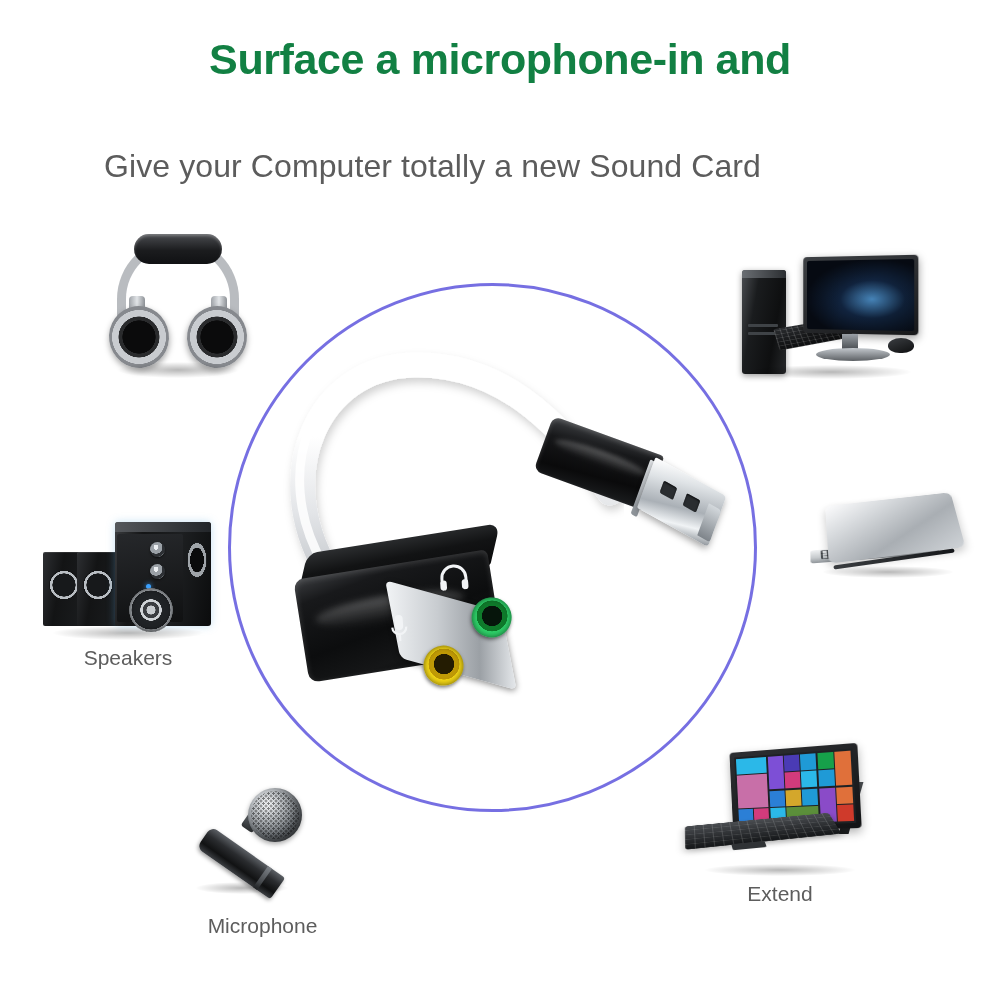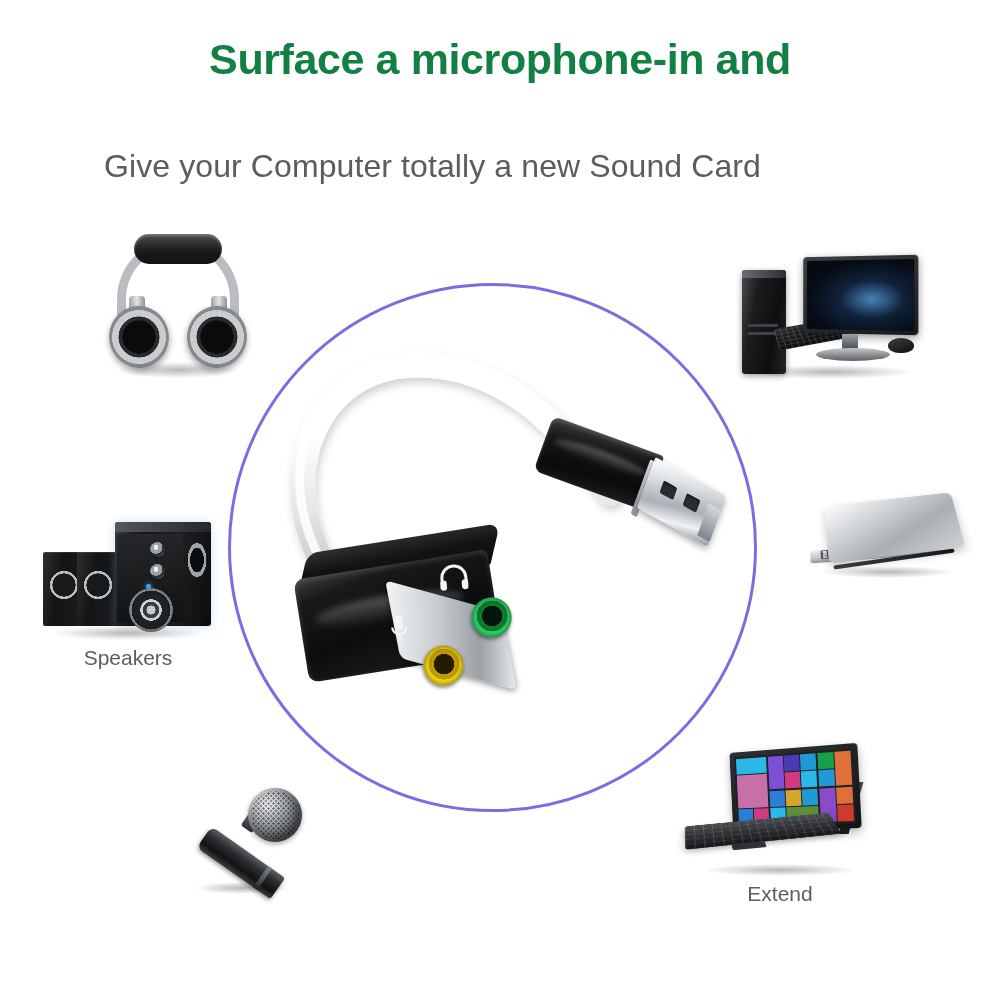--- a/index.html
+++ b/index.html
@@ -468,20 +468,21 @@
   <div class="art">
     <div class="mic-wrap">
       <div class="mic-body">
         <div class="mic-ring"></div>
       </div>
       <div class="mic-collar"></div>
       <div class="mic-head"></div>
       <div class="shadow-ellipse" style="bottom:16px; left:36%; width:92px; height:12px;"></div>
     </div>
   </div>
+  <div class="cell-label">Microphone</div>
 </div>
 
 <div class="cell" style="left:718px; top:252px; width:225px;">
   <div class="art">
     <div class="pc-wrap">
       <div class="pc-tower"></div>
       <div class="pc-tower-top"></div>
       <div class="pc-tower-bay" style="top:72px;"></div>
       <div class="pc-tower-bay" style="top:80px;"></div>
       <div class="pc-kb"></div>

